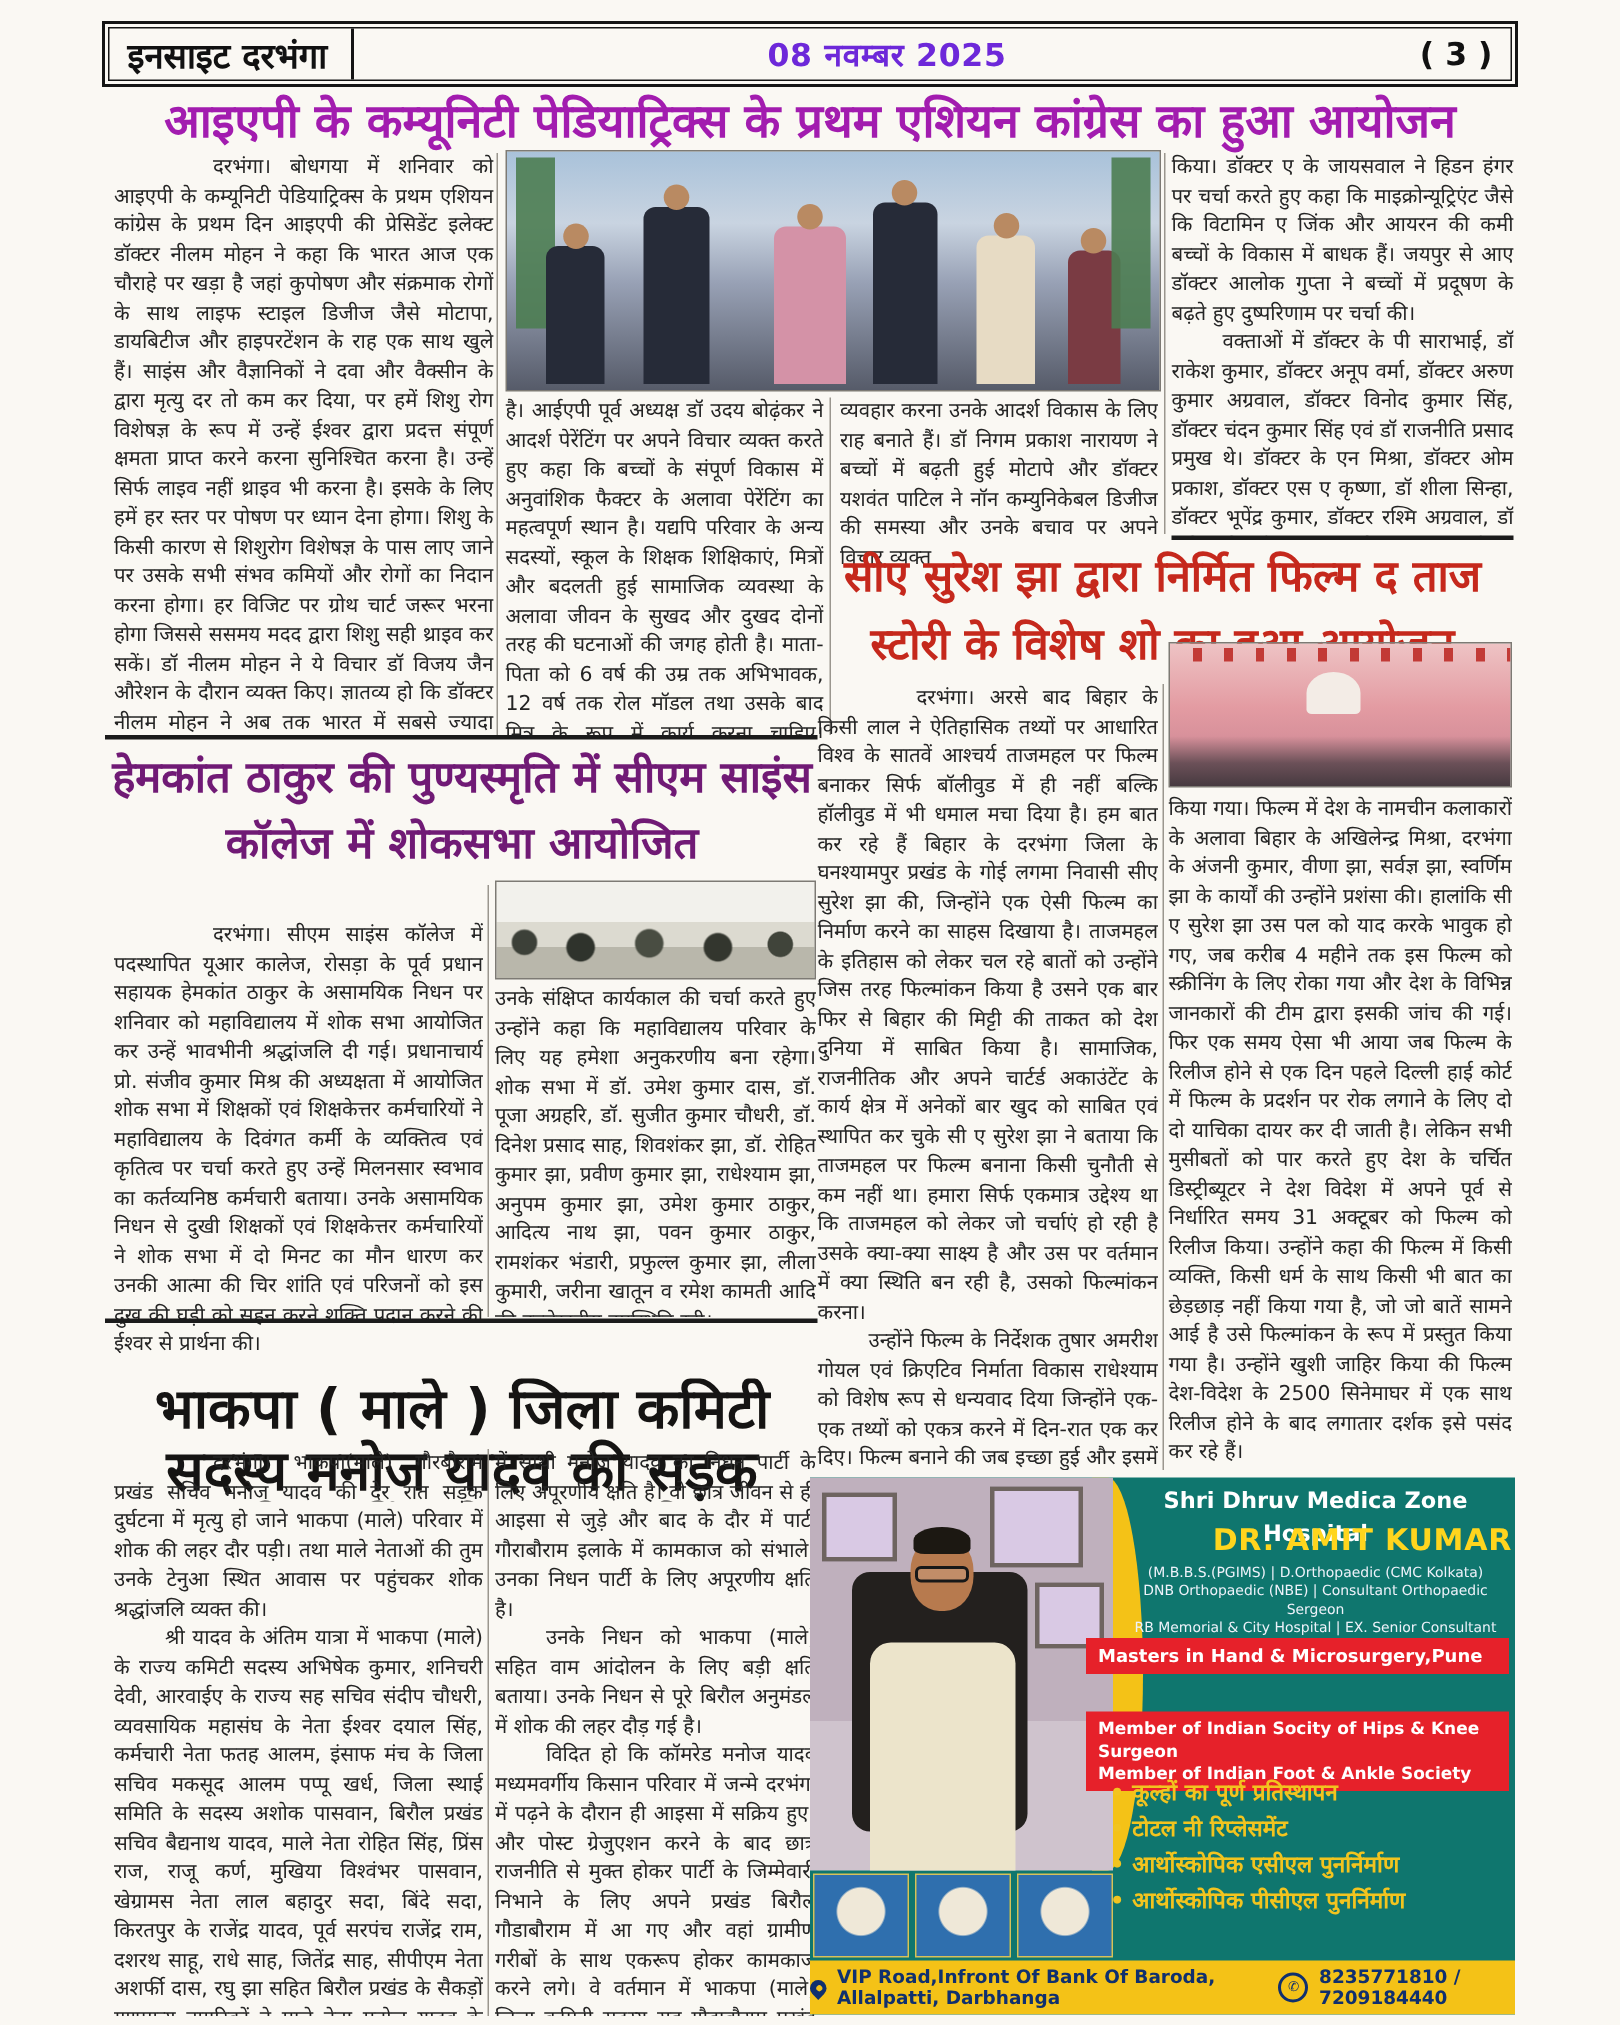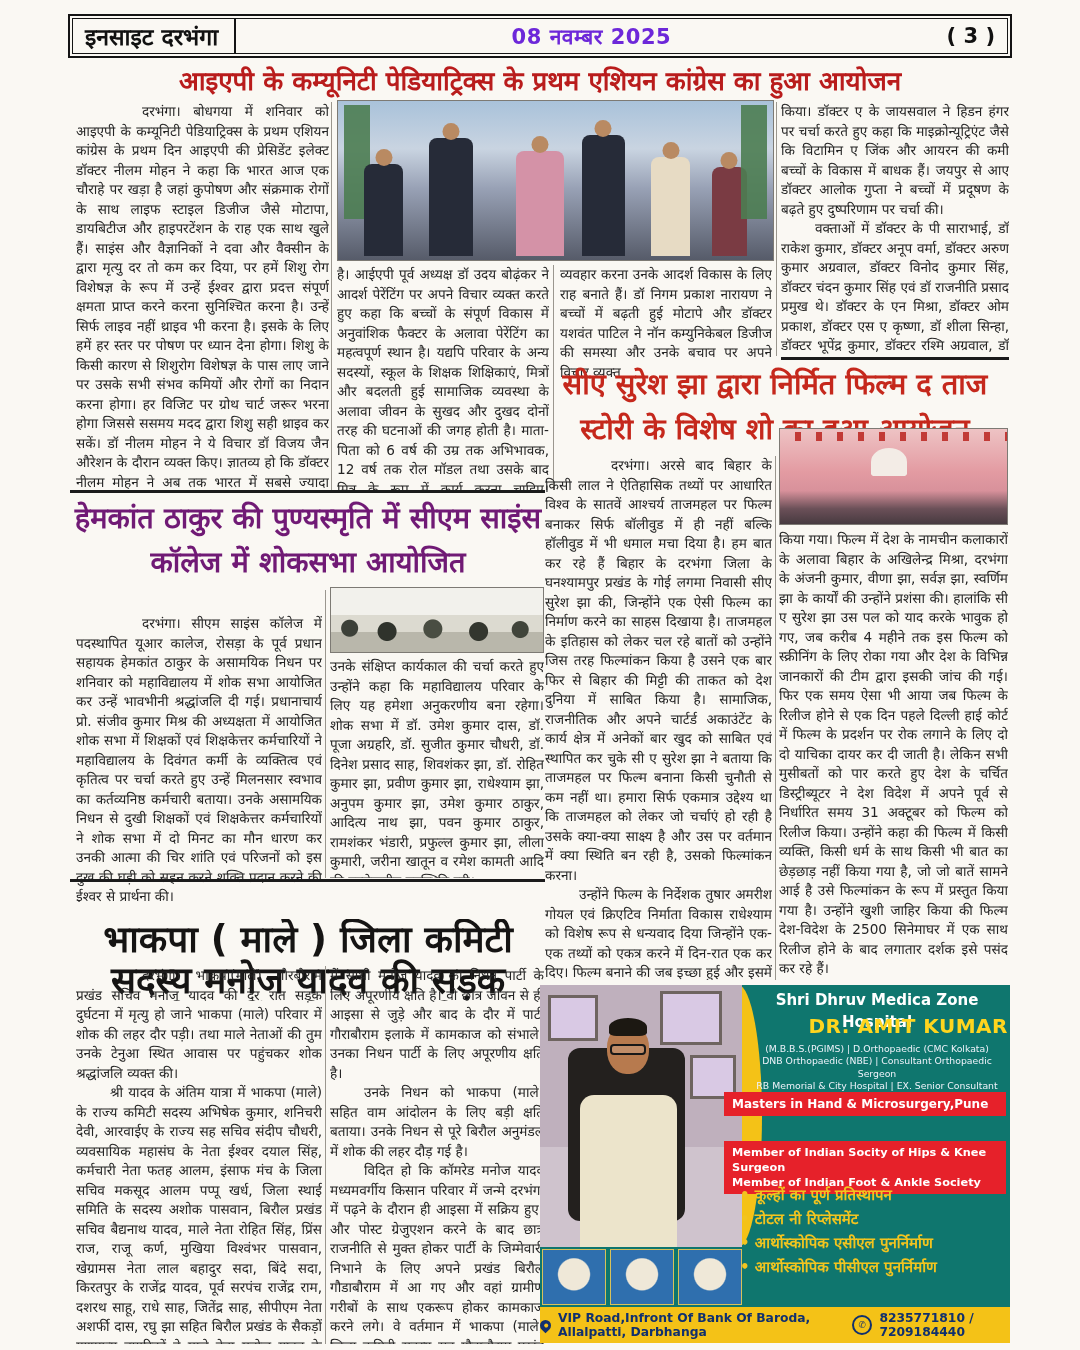--- a/index.html
+++ b/index.html
@@ -6,21 +6,21 @@
   .page{position:relative;width:1080px;height:1350px;margin:0 auto;background:#faf8f3;
         font-family:"DejaVu Sans","Liberation Sans",sans-serif;overflow:hidden;}
   
   .masthead{position:absolute;left:68px;top:14px;width:944px;height:44px;border:2px solid #141414;box-sizing:border-box;background:#faf8f3;}
   .masthead-inner{position:absolute;inset:2px;border:1px solid #141414;display:flex;align-items:center;justify-content:space-between;padding:0 12px;}
   .paper-name{font-size:23px;font-weight:bold;color:#111;border-right:2px solid #141414;padding-right:16px;height:100%;display:flex;align-items:center;}
   .issue-date{font-size:21px;font-weight:bold;color:#6d28d9;letter-spacing:.5px;}
   .page-no{font-size:21px;font-weight:bold;color:#111;}
   
   .headline{position:absolute;font-weight:bold;text-align:center;overflow:hidden;}
-  .h1{left:70px;top:58px;width:940px;height:46px;font-size:26px;line-height:46px;color:#b91c1c;}
+  .h1{left:70px;top:58px;width:940px;height:46px;font-size:31px;line-height:46px;color:#a21caf;}
   .h2{left:542px;top:362px;width:466px;height:90px;font-size:29px;line-height:45px;color:#c5281c;}
   .h3{left:72px;top:496px;width:472px;height:88px;font-size:29px;line-height:44px;color:#701a75;}
   .h4{left:72px;top:883px;width:472px;height:82px;font-size:37px;line-height:41px;color:#151413;margin-top:36px;}
   
   .col{position:absolute;font-size:13.6px;line-height:19.5px;text-align:justify;color:#242424;overflow:hidden;}
   .col p{margin:0;}
   .col p.lead{text-indent:66px;}
   .col p.ind{text-indent:34px;}
   .vrule{position:absolute;width:1px;background:#9a968e;}
   .hrule{position:absolute;height:3px;background:#1b1b1b;}

